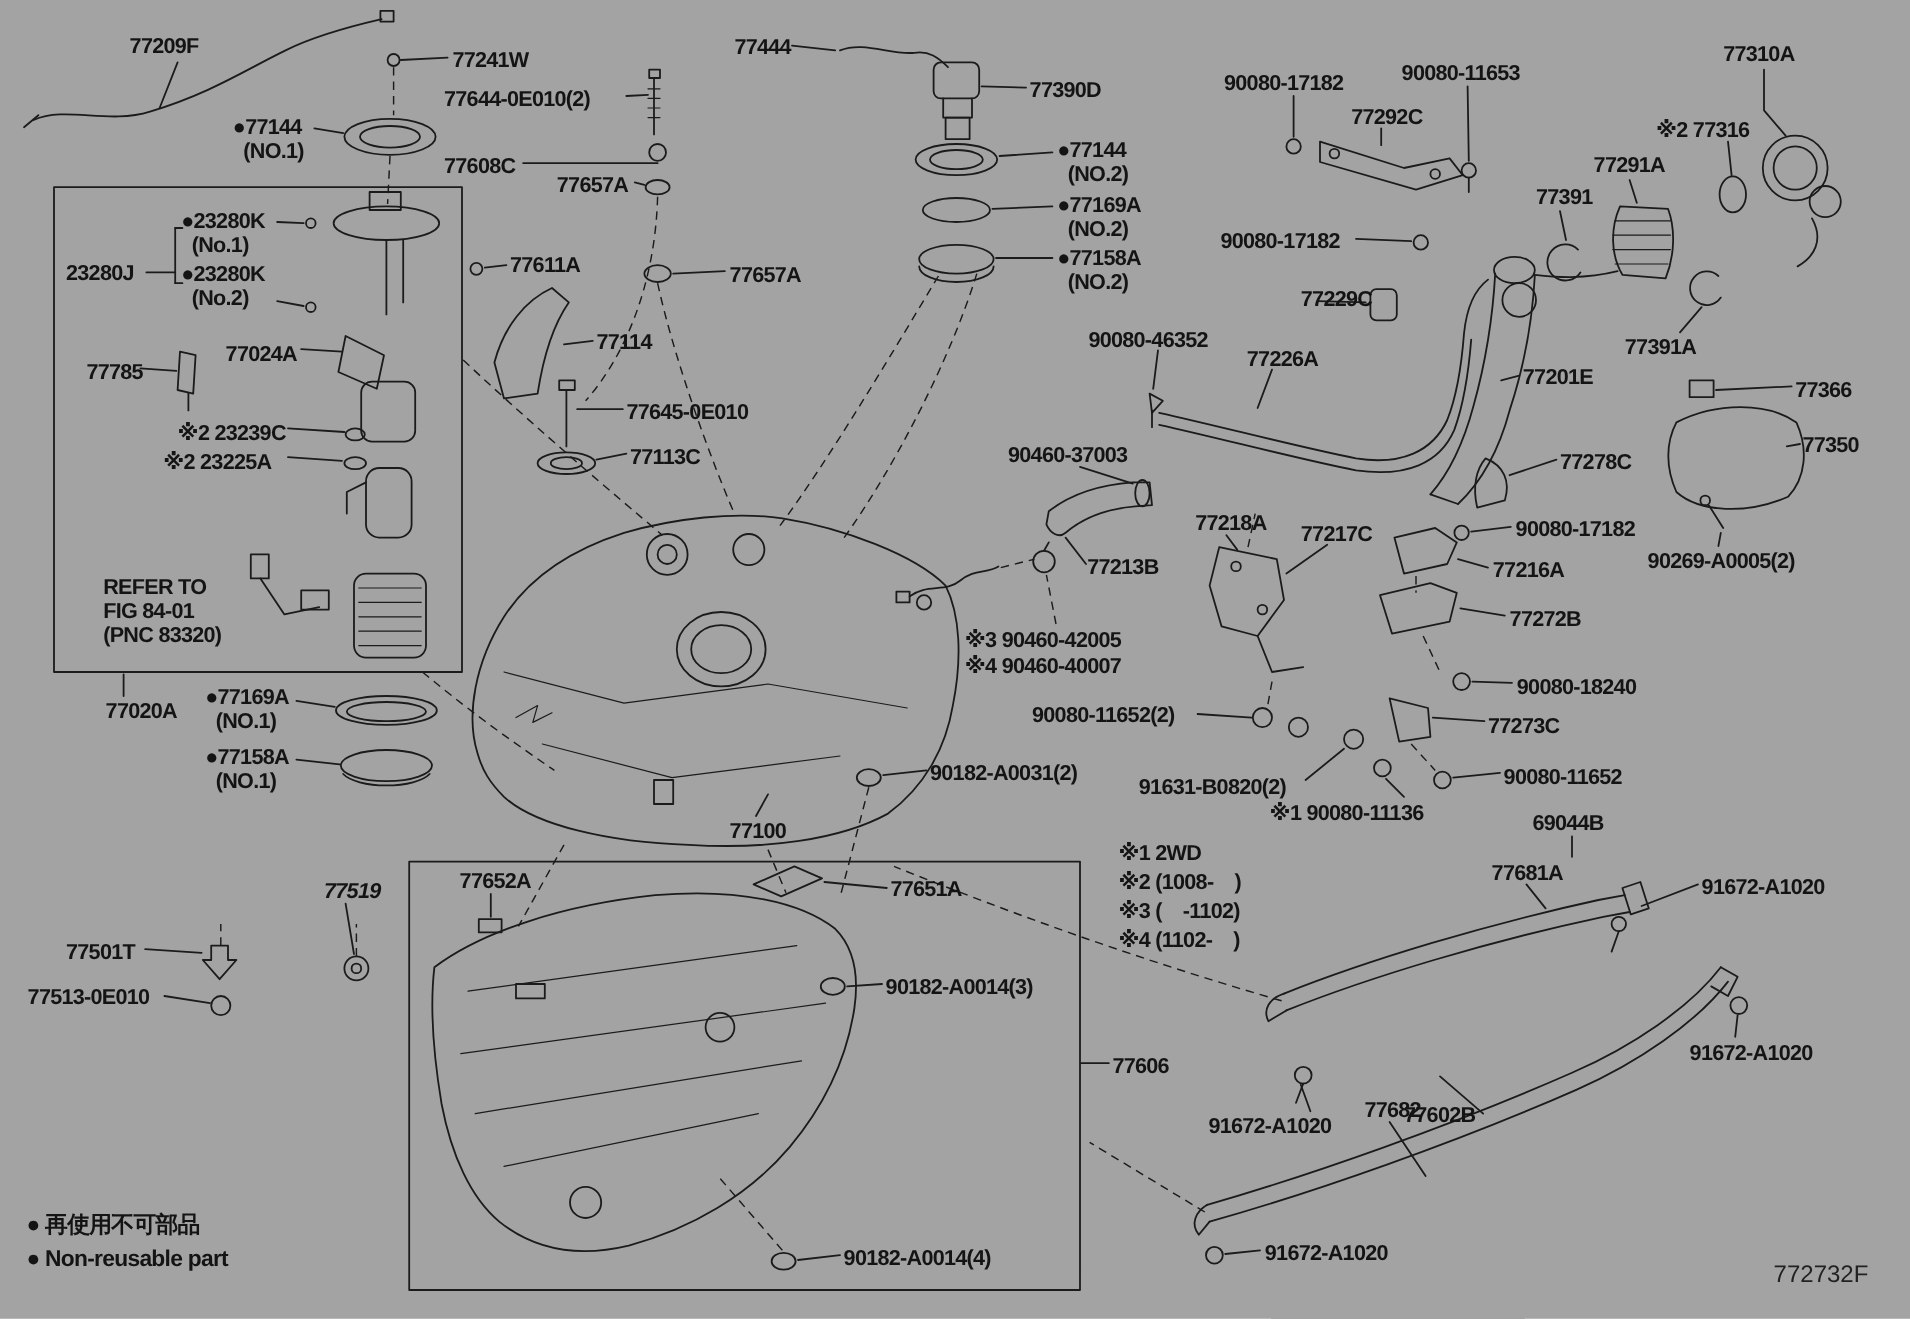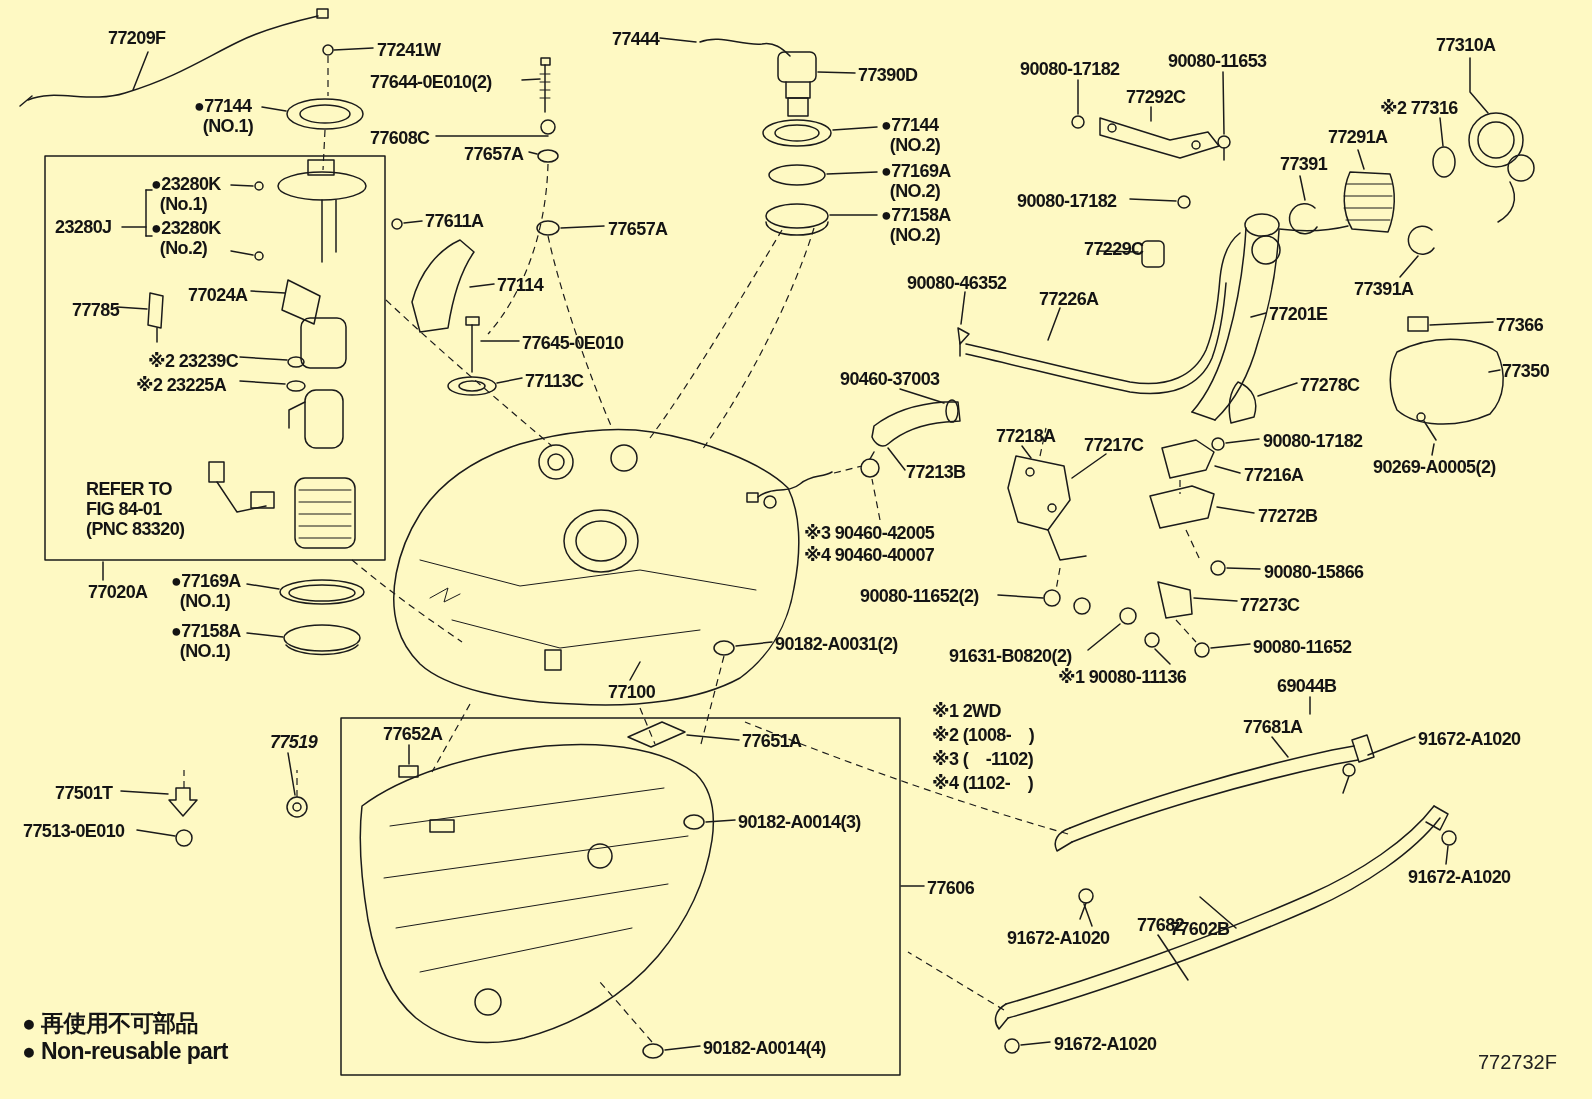--- a/index.html
+++ b/index.html
@@ -1,28 +1,28 @@
 <!DOCTYPE html>
 <html><head>
 <meta charset="utf-8">
 <style>
   html,body{margin:0;padding:0;background:#ddd;}
   .stage{
-    position:relative;width:1592px;height:1099px;background:#fef9c3;
+    position:relative;width:1592px;height:1099px;background:#a3a3a3;
     font-family:"Liberation Sans","DejaVu Sans",sans-serif;overflow:hidden;
   }
   .stage svg{position:absolute;left:0;top:0;}
   g.ln, g.ln *{stroke:#1b1b1b;fill:none;stroke-width:1.5;stroke-linecap:round;stroke-linejoin:round;}
   g.ln .lite{stroke-width:1;}
   g.dash path{stroke:#1b1b1b;fill:none;stroke-width:1.2;stroke-dasharray:7 5;}
   .lbl{
     position:absolute;color:#141414;font-weight:700;font-size:18px;line-height:1.12;
     letter-spacing:-0.6px;white-space:pre;
   }
-  .legend-item{font-size:23px;}
+  .legend-item{font-size:19px;}
   .fig-code{position:absolute;left:1478px;top:1051px;font-size:20px;font-weight:400;color:#222;}
 </style>
 </head>
 <body>
 
 <div class="stage">
 
   <svg viewBox="0 0 1592 1099" width="1592" height="1099">
 
     <g class="ln">
@@ -386,21 +386,21 @@
       <div class="lbl" style="left: 996px; top: 426px;">77218A</div>
       <div class="lbl" style="left: 1084px; top: 435px;">77217C</div>
       <div class="lbl" style="left: 1263px; top: 431px;">90080-17182</div>
       <div class="lbl" style="left: 1244px; top: 465px;">77216A</div>
       <div class="lbl" style="left: 1258px; top: 506px;">77272B</div>
       <div class="lbl" style="left: 906px; top: 462px;">77213B</div>
       <div class="lbl" style="left: 804px; top: 523px;">※3 90460-42005</div>
       <div class="lbl" style="left: 804px; top: 545px;">※4 90460-40007</div>
       <div class="lbl" style="left: 860px; top: 586px;">90080-11652(2)</div>
       <div class="lbl" style="left: 949px; top: 646px;">91631-B0820(2)</div>
-      <div class="lbl" style="left: 1264px; top: 562px;">90080-15866</div>
+      <div class="lbl" style="left: 1264px; top: 562px;">90080-18240</div>
       <div class="lbl" style="left: 1240px; top: 595px;">77273C</div>
       <div class="lbl" style="left: 1253px; top: 637px;">90080-11652</div>
       <div class="lbl" style="left: 1058px; top: 667px;">※1 90080-11136</div>
       <div class="lbl" style="left: 775px; top: 634px;">90182-A0031(2)</div>
       <div class="lbl" style="left: 608px; top: 682px;">77100</div>
       <div class="lbl" style="left: 270px; top: 732px; font-style: italic;">77519</div>
       <div class="lbl" style="left: 383px; top: 724px;">77652A</div>
       <div class="lbl" style="left: 742px; top: 731px;">77651A</div>
       <div class="lbl" style="left: 738px; top: 812px;">90182-A0014(3)</div>
       <div class="lbl" style="left: 55px; top: 783px;">77501T</div>

